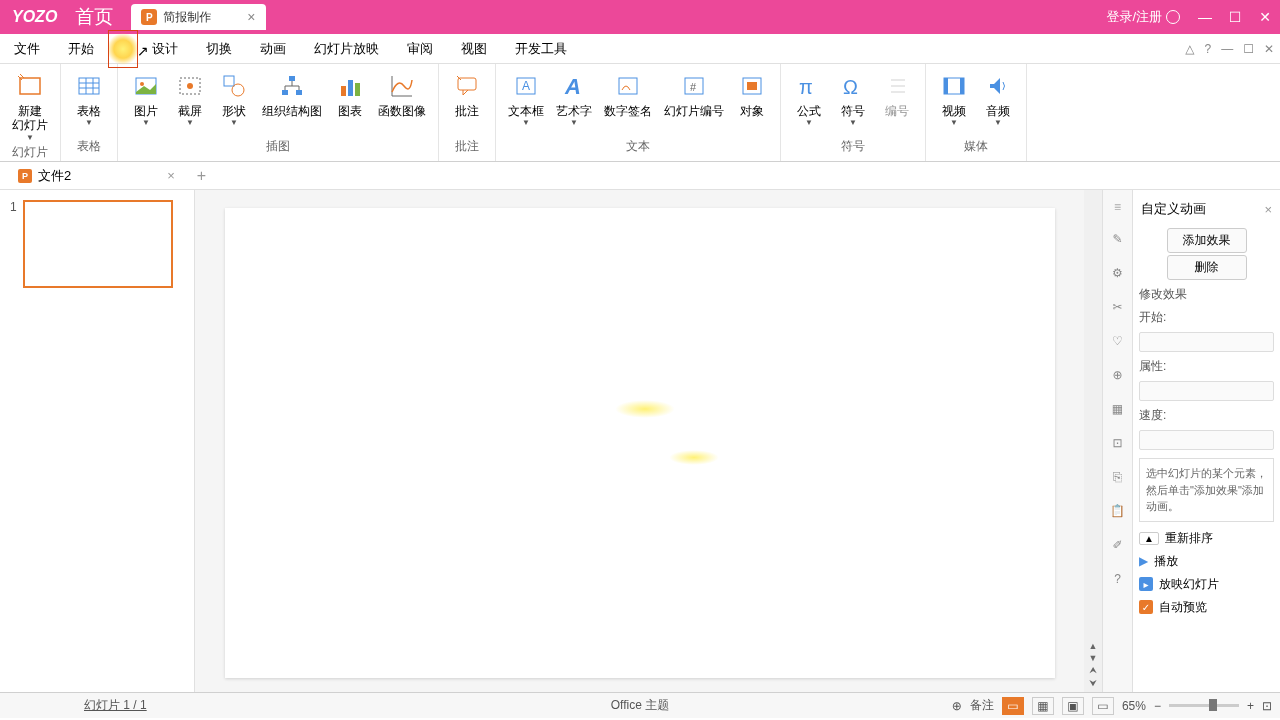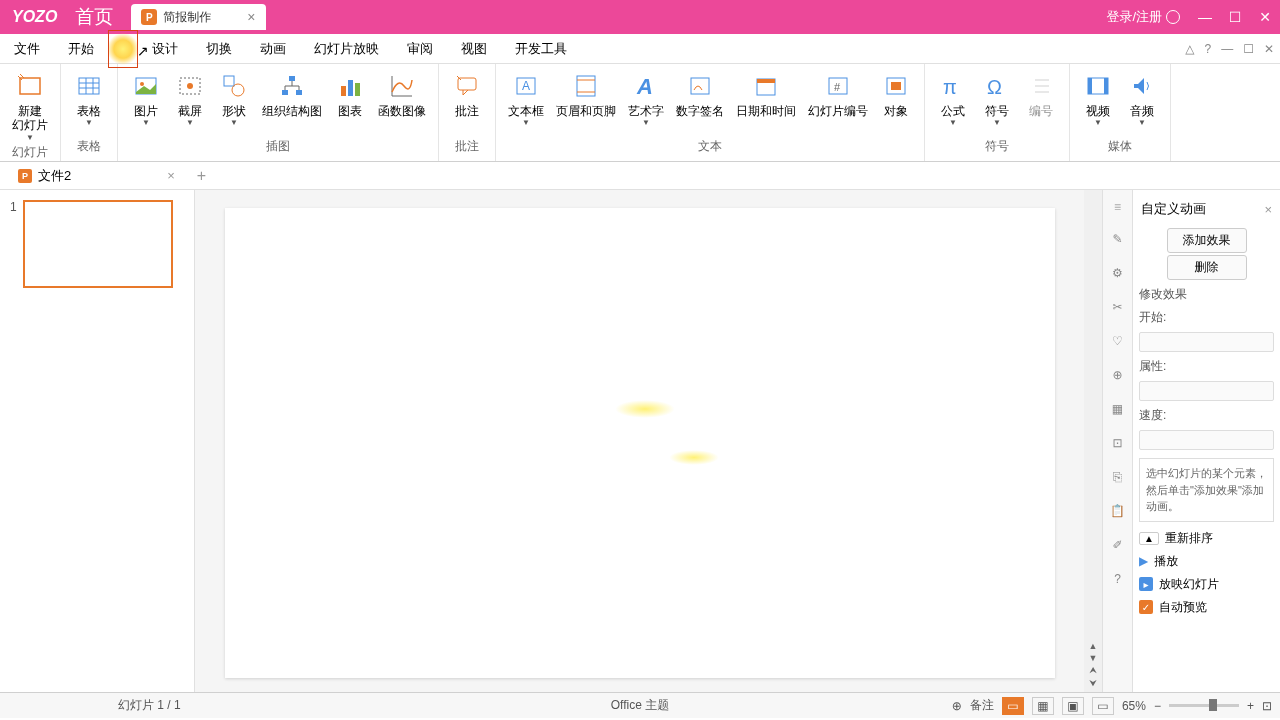--- a/index.html
+++ b/index.html
@@ -253,53 +253,34 @@
               <rect x="5" y="6" width="18" height="16" fill="none" stroke="#4a90e2"></rect>
               <text x="10" y="18" font-size="12" fill="#4a90e2">A</text>
             </svg>
           </div>
           <div class="ribbon-label">文本框</div>
           <div class="dropdown-caret">▼</div>
         </div>
         <div class="ribbon-btn">
           <div class="ribbon-icon">
             <svg width="28" height="28">
-              <rect x="5" y="4" width="18" height="20" fill="none" stroke="#4a90e2"></rect>
-              <line x1="5" y1="8" x2="23" y2="8" stroke="#e8792a"></line>
-              <line x1="5" y1="20" x2="23" y2="20" stroke="#e8792a"></line>
-            </svg>
-          </div>
-          <div class="ribbon-label">页眉和页脚</div>
-        </div>
-        <div class="ribbon-btn">
-          <div class="ribbon-icon">
-            <svg width="28" height="28">
               <text x="5" y="22" font-size="22" font-style="italic" fill="#4a90e2" font-weight="bold">A</text>
             </svg>
           </div>
           <div class="ribbon-label">艺术字</div>
           <div class="dropdown-caret">▼</div>
         </div>
         <div class="ribbon-btn">
           <div class="ribbon-icon">
             <svg width="28" height="28">
               <rect x="5" y="6" width="18" height="16" fill="none" stroke="#4a90e2"></rect>
               <path d="M8 18 Q12 10 16 18" fill="none" stroke="#e8792a"></path>
             </svg>
           </div>
           <div class="ribbon-label">数字签名</div>
-        </div>
-        <div class="ribbon-btn">
-          <div class="ribbon-icon">
-            <svg width="28" height="28">
-              <rect x="5" y="7" width="18" height="16" fill="none" stroke="#4a90e2"></rect>
-              <rect x="5" y="7" width="18" height="4" fill="#e8792a"></rect>
-            </svg>
-          </div>
-          <div class="ribbon-label">日期和时间</div>
         </div>
         <div class="ribbon-btn">
           <div class="ribbon-icon">
             <svg width="28" height="28">
               <rect x="5" y="6" width="18" height="16" fill="none" stroke="#4a90e2"></rect>
               <text x="10" y="19" font-size="11" fill="#666">#</text>
             </svg>
           </div>
           <div class="ribbon-label">幻灯片编号</div>
         </div>
@@ -450,21 +431,21 @@
       <span>放映幻灯片</span>
     </div>
     <div class="anim-check">
       <span class="checkbox-orange">✓</span>
       <span>自动预览</span>
     </div>
   </div>
 </div>
 
 <div class="statusbar">
-  <span style="margin-left:110px;">幻灯片 1 / 1</span>
+  <span style="margin-left:76px;text-decoration:underline;">幻灯片 1 / 1</span>
   <span class="status-center">Office 主题</span>
   <div class="status-right">
     <span>⊕</span>
     <span>备注</span>
     <div class="view-btn active">▭</div>
     <div class="view-btn">▦</div>
     <div class="view-btn">▣</div>
     <div class="view-btn">▭</div>
     <span>65%</span>
     <span>−</span>

